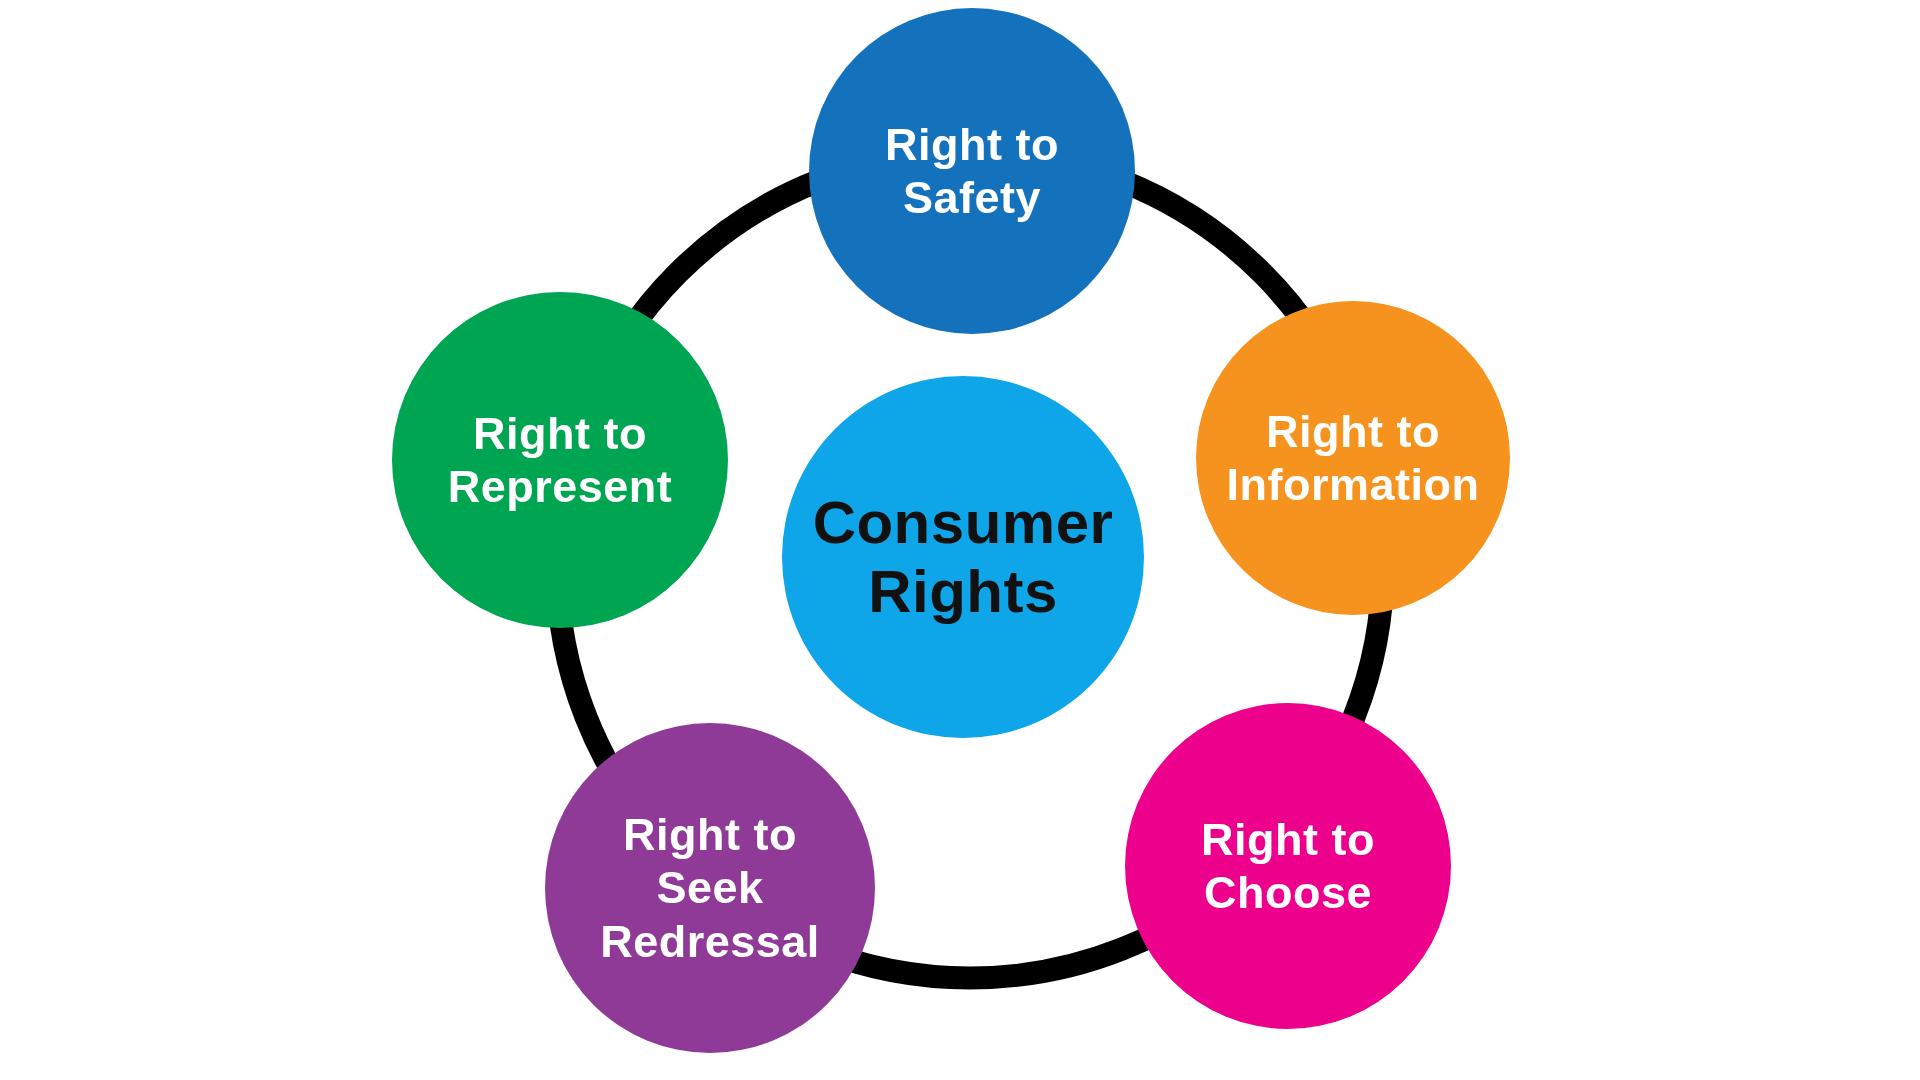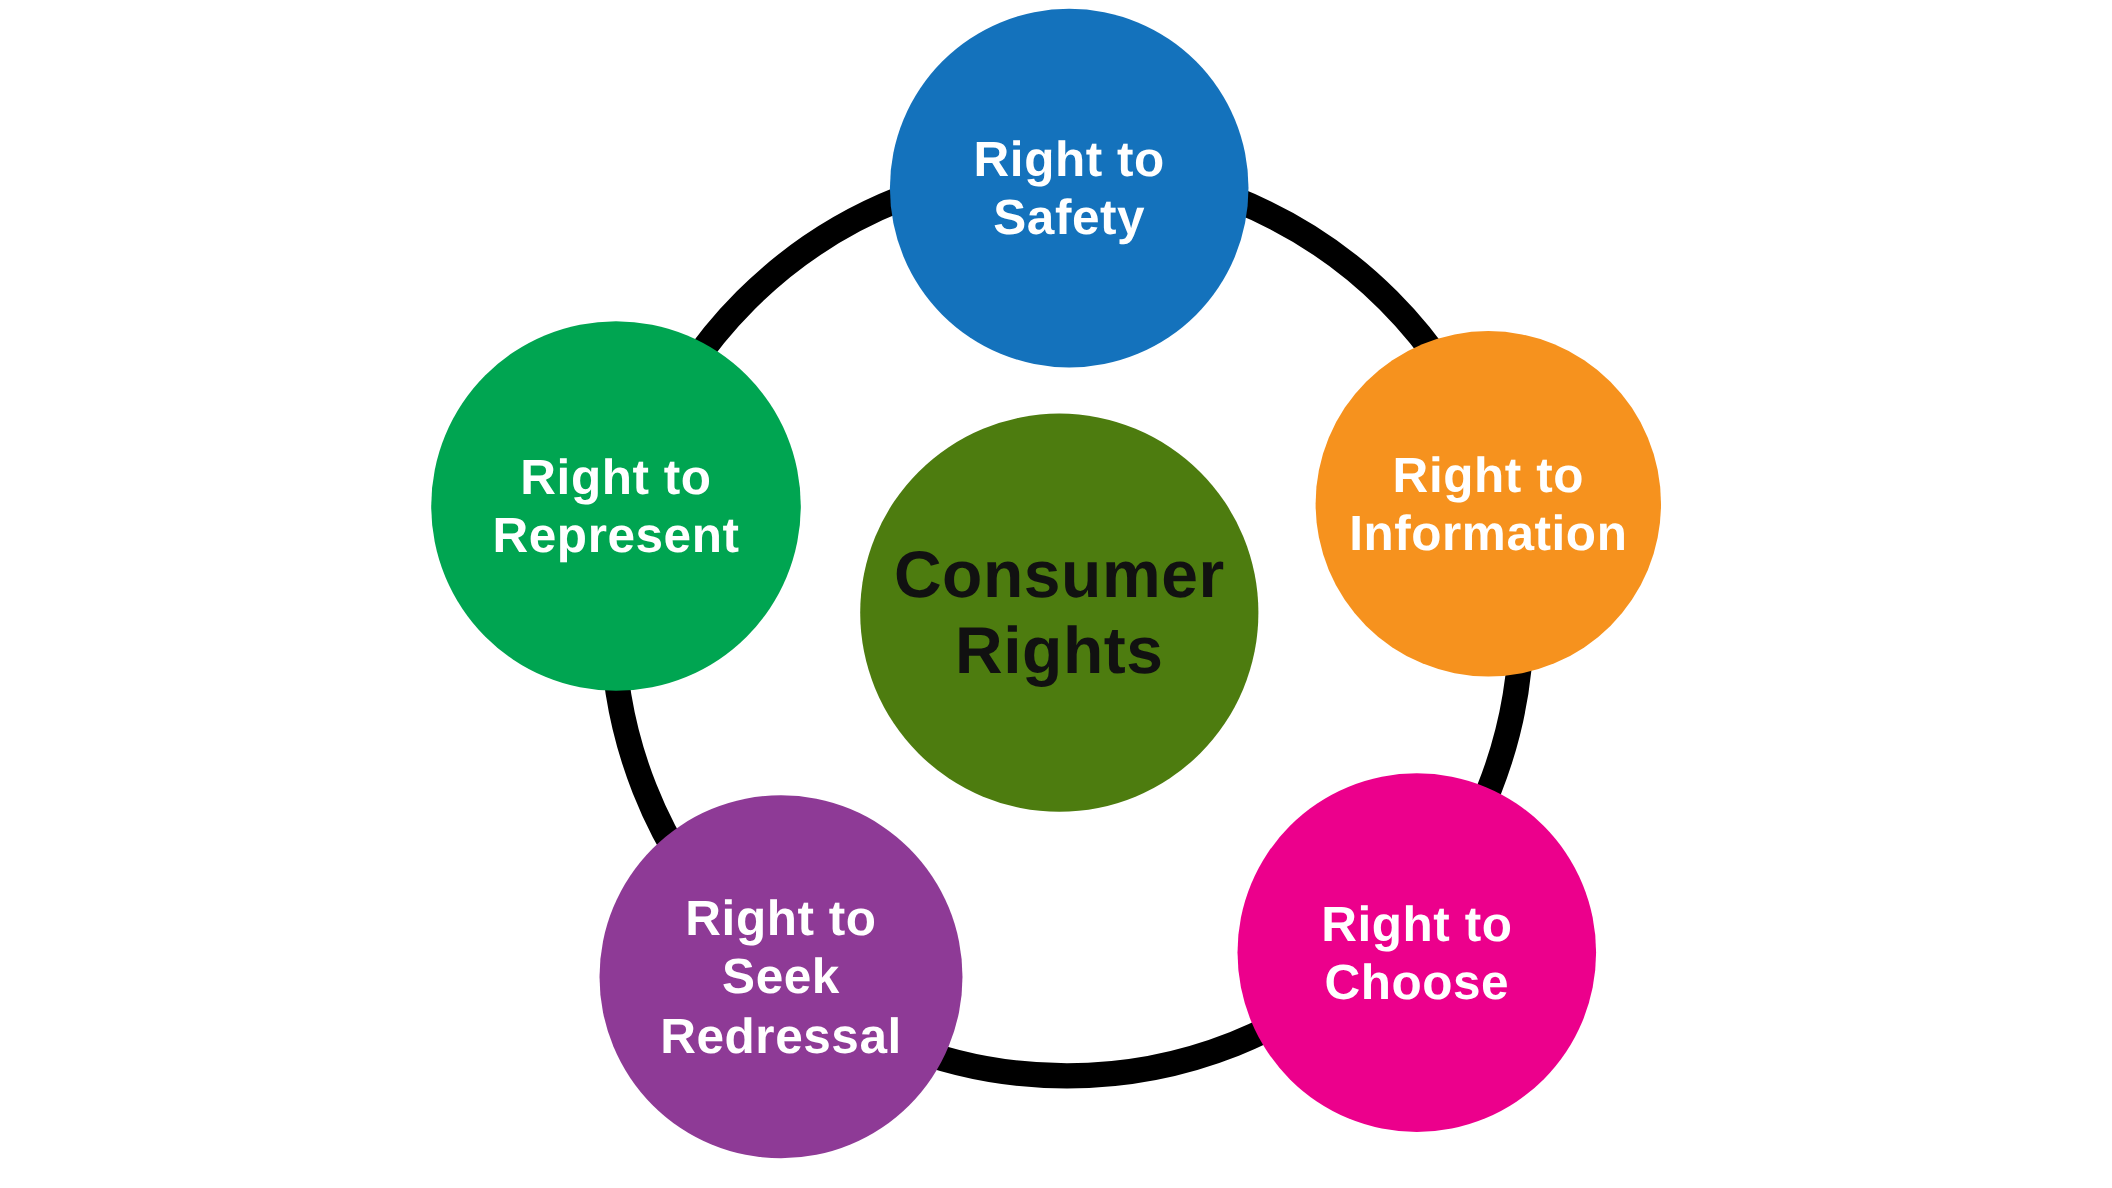--- a/index.html
+++ b/index.html
@@ -86,18 +86,18 @@
     <span class="node-label" style="color: rgb(255, 255, 255);">Right to
 Seek
 Redressal</span>
   </div>
 
   <div class="node node-represent" style="background-color: rgb(0, 165, 81);">
     <span class="node-label" style="color: rgb(255, 255, 255);">Right to
 Represent</span>
   </div>
 
-  <div class="node node-center" style="background-color: #4d7c0f;">
+  <div class="node node-center" style="background-color: #0ea5e9;">
     <span class="node-label" style="color: rgb(17, 17, 17);">Consumer
 Rights</span>
   </div>
 
 </div>
 
 </body></html>

